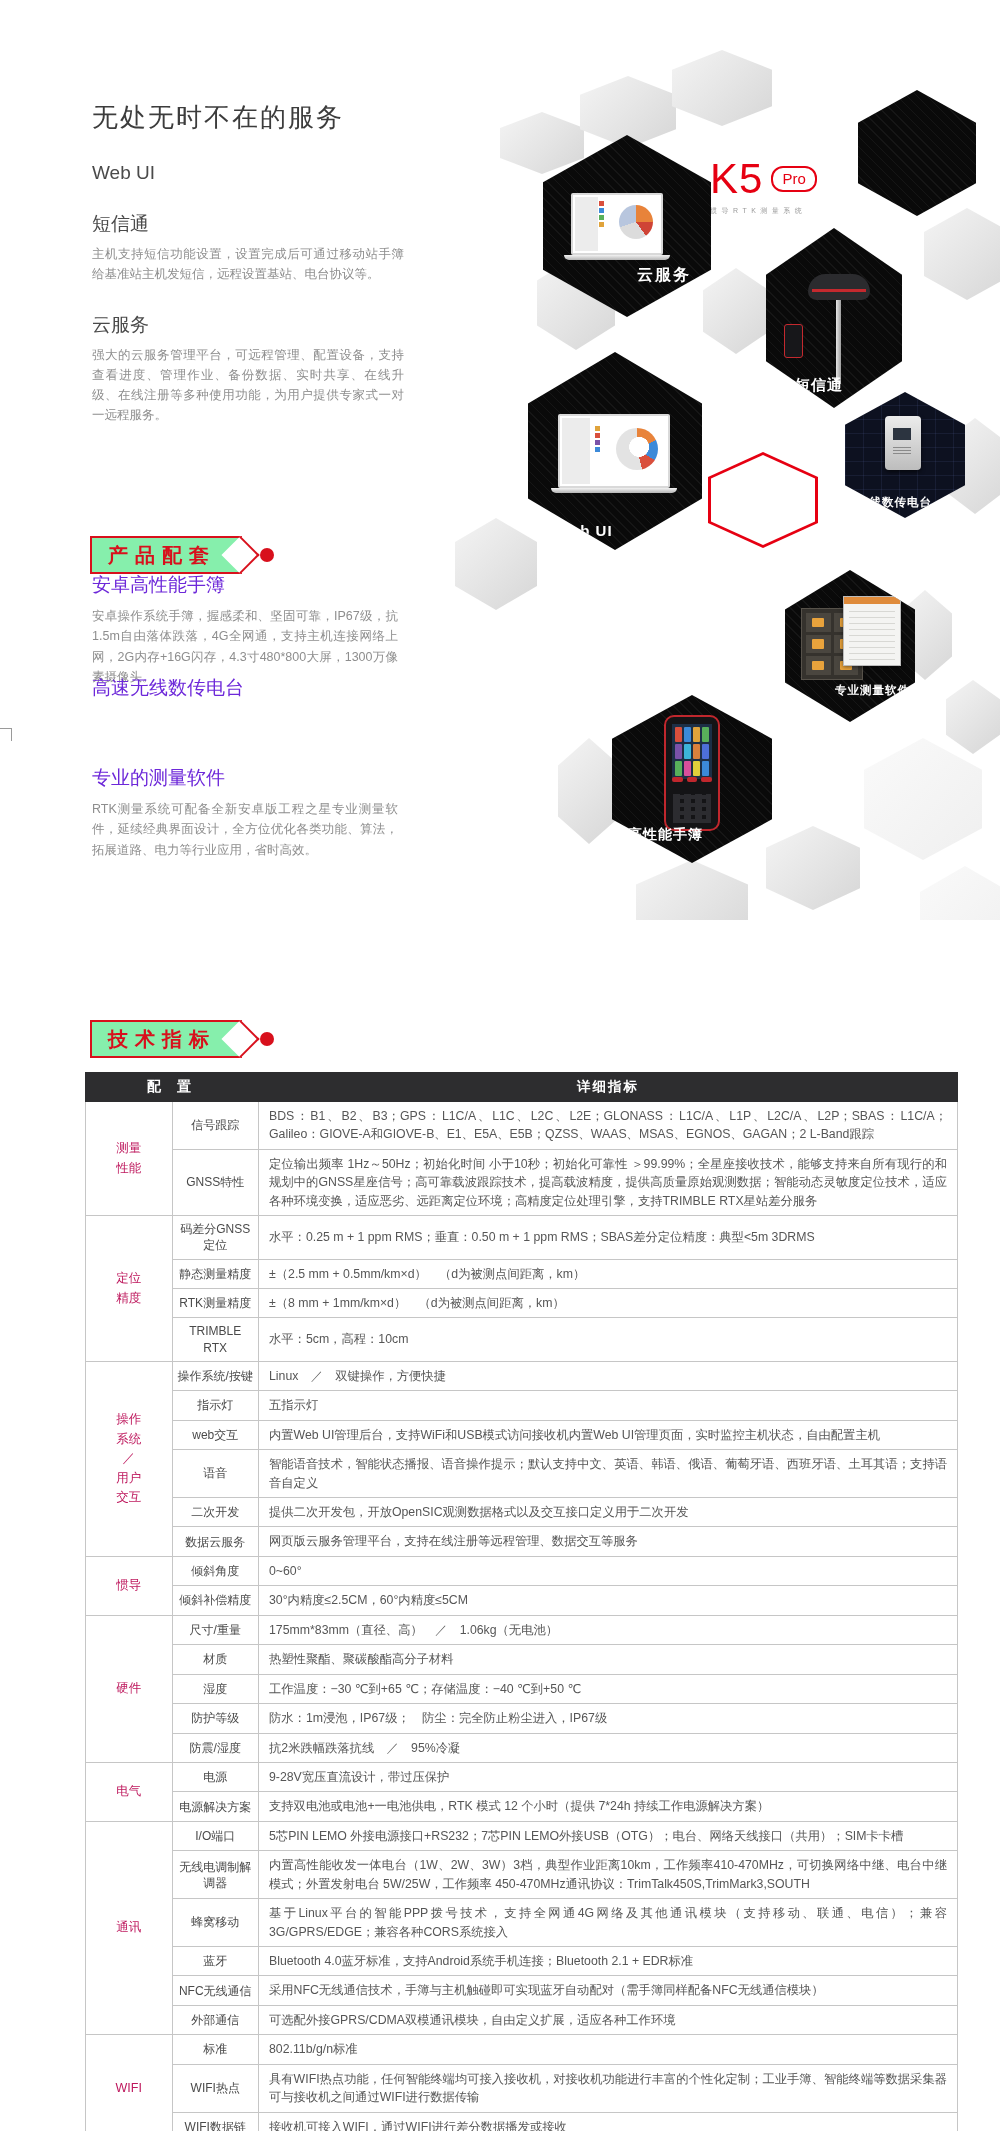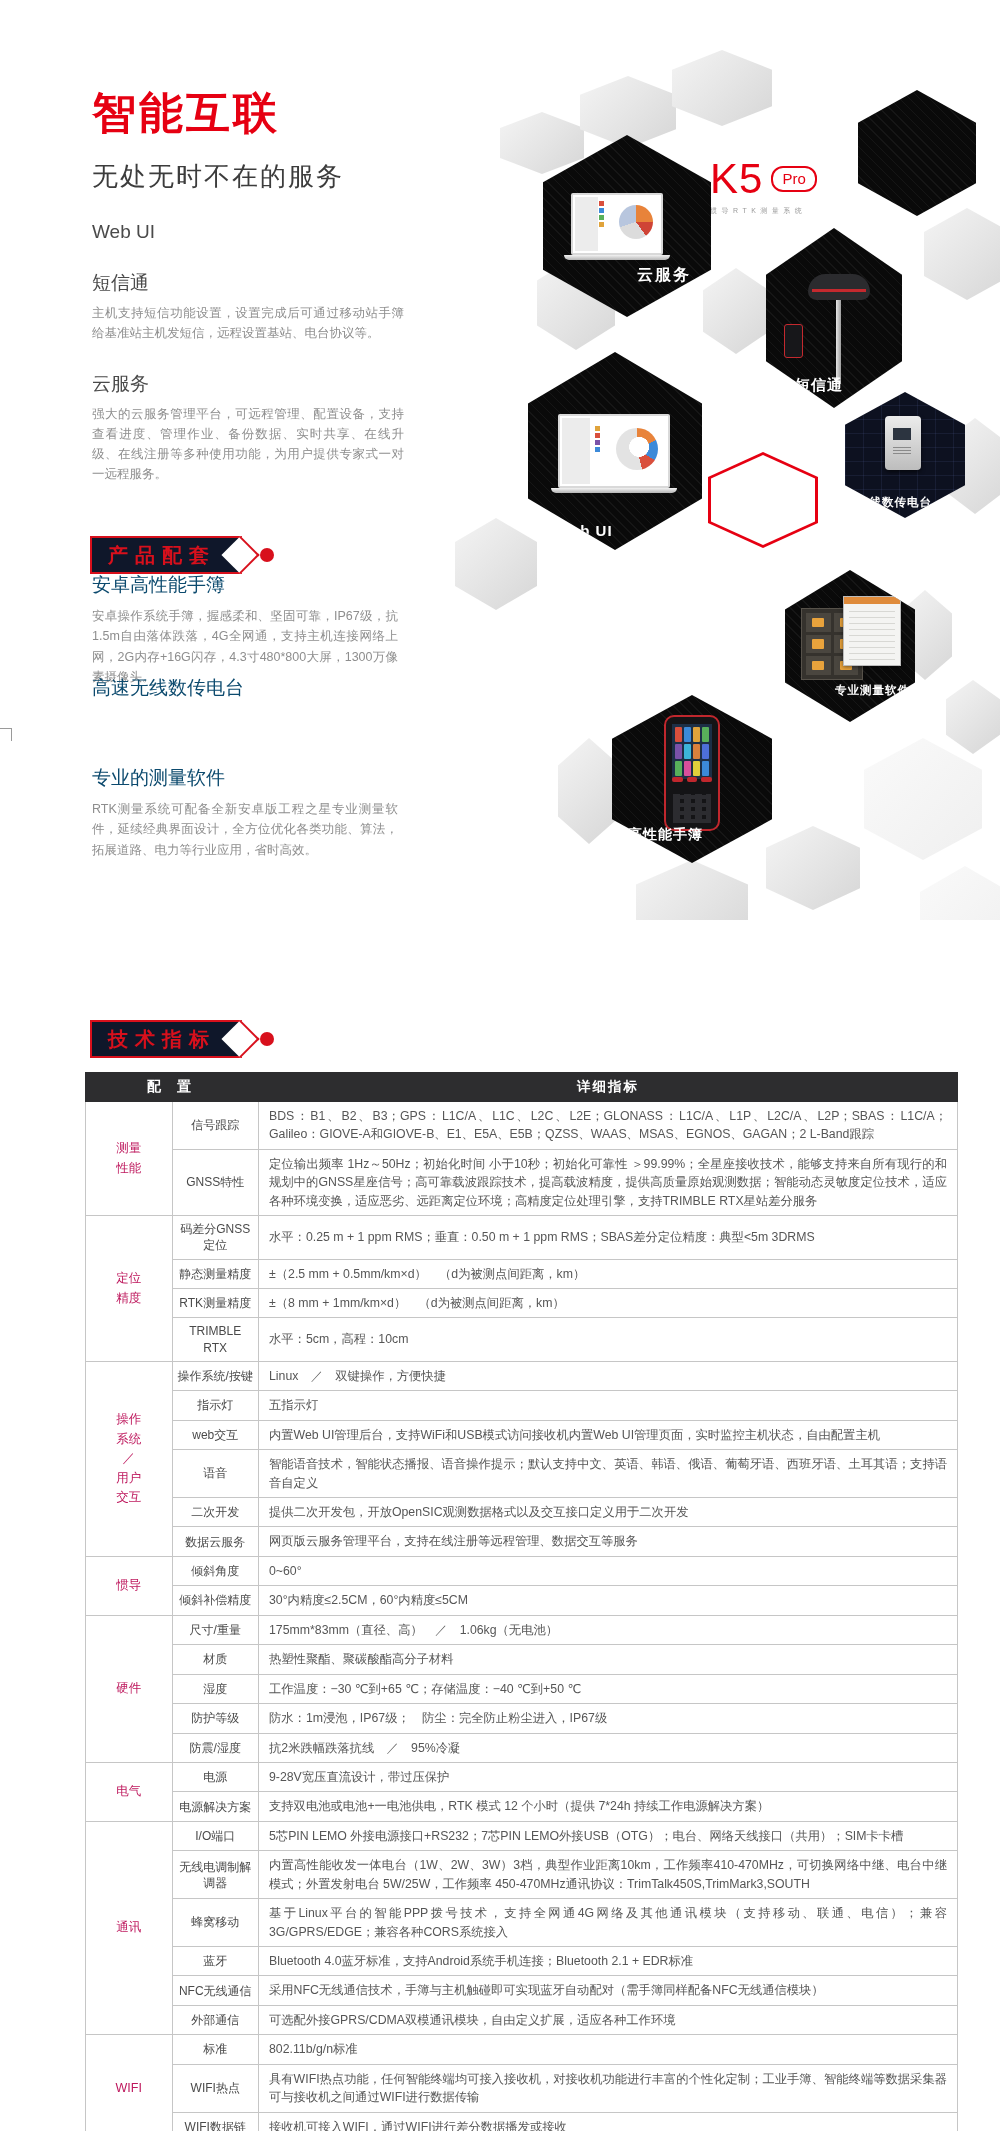--- a/index.html
+++ b/index.html
@@ -72,51 +72,50 @@
     display:grid;grid-template-columns:repeat(4,1fr);gap:2px;padding:3px;}
   .handheld .hscr i{border-radius:1px;}
   .handheld .hbtn{position:absolute;left:6px;right:6px;display:flex;gap:4px;}
   .handheld .hbtn i{flex:1;height:5px;background:#c0272d;border-radius:2px;}
   .handheld .keys{position:absolute;left:7px;right:7px;bottom:6px;height:26%;
     background:repeating-linear-gradient(0deg,#2c2c30 0 4px,transparent 4px 8px),
                repeating-linear-gradient(90deg,#2c2c30 0 7px,transparent 7px 11px);}
   
   .tag{position:absolute;height:38px;}
   .tag .box{height:34px;border:2px solid #d8101c;border-right:none;display:flex;align-items:center;
-    padding:0 6px 0 16px;position:relative;background:#0f172a;}
+    padding:0 6px 0 16px;position:relative;background:#86efac;}
   .tag .box span{font-size:20px;font-weight:bold;color:#d8101c;letter-spacing:7px;white-space:nowrap;}
   .tag .arrow{position:absolute;top:50%;width:25px;height:25px;background:#fff;
     border-top:2px solid #d8101c;border-right:2px solid #d8101c;
     transform:translateY(-50%) rotate(45deg);}
   .tag .dot{position:absolute;top:50%;transform:translateY(-50%);width:14px;height:14px;
     border-radius:50%;background:#d8101c;}
   
   .pitem{position:absolute;left:92px;width:306px;}
-  .pitem h3{font-size:19px;color:#0c4a6e;font-weight:400;margin:0 0 8px 0;}
+  .pitem h3{font-size:19px;color:#6d28d9;font-weight:400;margin:0 0 8px 0;}
   .pitem p{font-size:12.5px;color:#8e8e8e;line-height:1.62;margin:0;text-align:justify;}
   
   .spec{position:absolute;left:85px;top:1072px;width:873px;}
   table{border-collapse:collapse;width:100%;table-layout:fixed;}
   th{background:#2d2d2f;color:#fff;font-weight:bold;border:1px solid #2d2d2f;padding:5px 2px;}
   th.cfg{width:168px;font-size:14px;letter-spacing:6px;}
   th.det{font-size:13.5px;letter-spacing:2px;margin-top:29px;}
   td{border:1px solid #c6c6c6;vertical-align:middle;}
   td.group{width:48px;text-align:center;font-size:12.5px;color:#be185d;
     white-space:pre-line;line-height:1.55;padding:4px 2px;}
   td.rlabel{width:120px;text-align:center;font-size:12px;color:#4a4a4a;padding:5px 4px;line-height:1.35;}
   td.rvalue{font-size:12.3px;color:#565656;padding:5px 10px;line-height:1.5;text-align:justify;}
   
   .edgemark{position:absolute;left:0;top:728px;width:11px;height:12px;
     border-top:1px solid #9a9a9a;border-right:1px solid #9a9a9a;}
 </style>
 </head>
 <body>
 
 <div class="intro">
-  <h1 class="intro-title">智能互联</h1>
   <h2 class="intro-sub">无处无时不在的服务</h2>
   <div class="feature">
     <h3>Web UI</h3>
   </div>
   <div class="feature">
     <h3>短信通</h3>
     <p>主机支持短信功能设置，设置完成后可通过移动站手簿给基准站主机发短信，远程设置基站、电台协议等。</p>
   </div>
   <div class="feature">
     <h3>云服务</h3>

